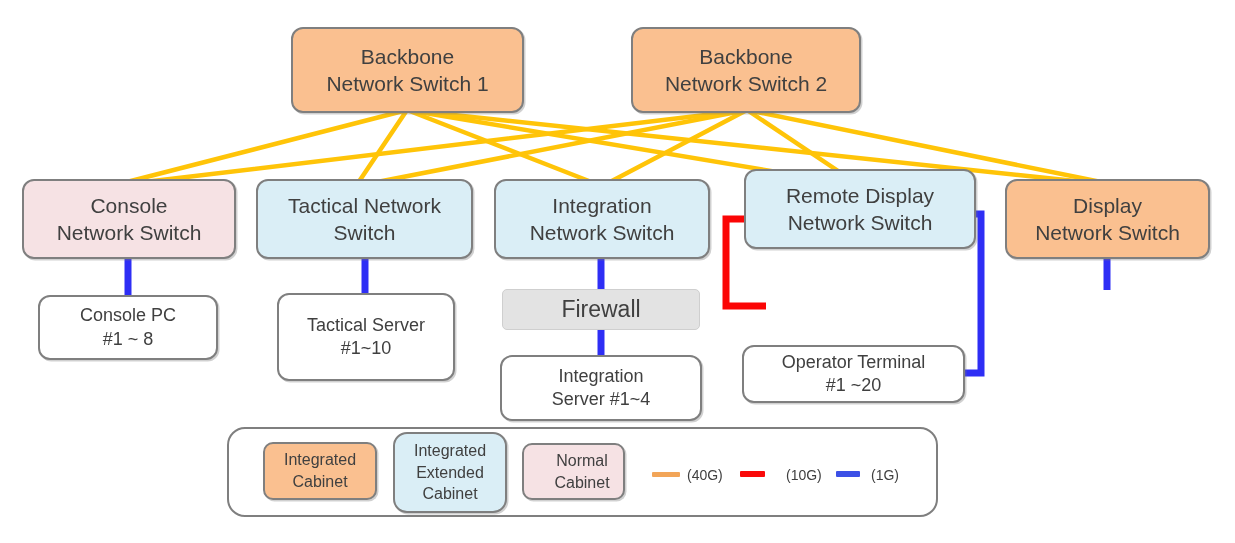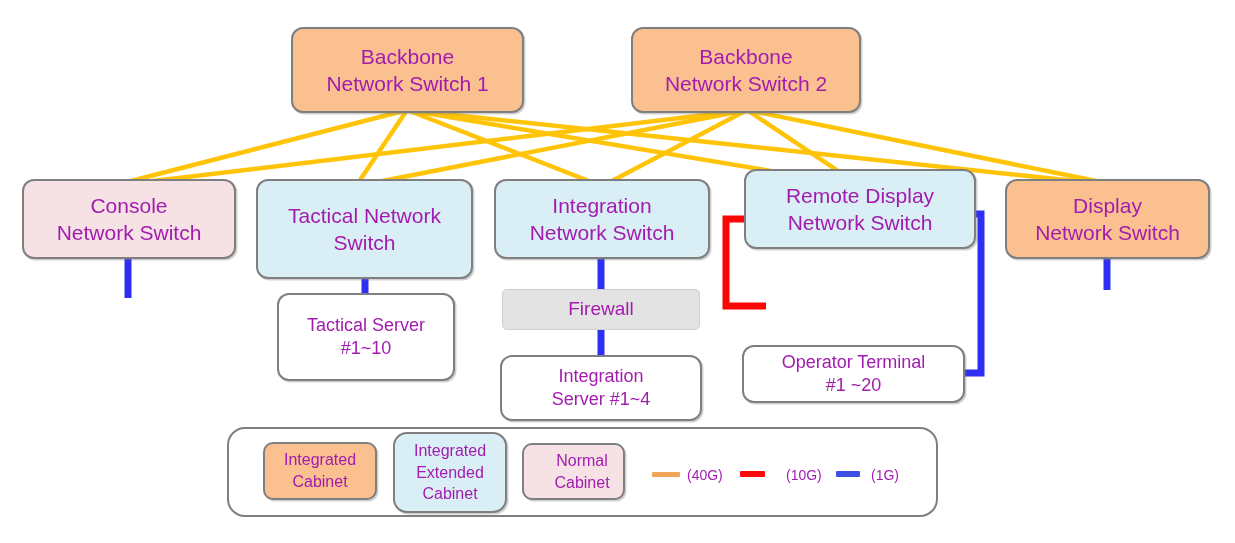--- a/index.html
+++ b/index.html
@@ -1,44 +1,44 @@
 <!DOCTYPE html>
 <html><head>
 <meta charset="utf-8">
 <style>
   html,body { margin:0; padding:0; background:#ffffff; }
   #stage {
     position:relative; width:1235px; height:543px;
     font-family:"Liberation Sans", sans-serif;
-    background:#ffffff; overflow:hidden; color:#a21caf;
+    background:#ffffff; overflow:hidden; color:#404040;
   }
   #wires { position:absolute; left:0; top:0; width:1235px; height:543px; }
   .node {
     position:absolute; box-sizing:border-box;
     border:2px solid #7f7f7f; border-radius:12px;
     display:flex; align-items:center; justify-content:center;
     text-align:center; white-space:pre-line;
     box-shadow:1.5px 1.5px 0 rgba(120,120,120,0.35);
     line-height:1.3;
   }
   .orange { background:#fac090; }
   .blue   { background:#daeef6; }
   .pink   { background:#f6e2e4; }
   .white  { background:#ffffff; }
   .gray   { background:#e3e3e3; border:1px solid #cfcfcf; border-radius:5px; box-shadow:none; }
   .f21 { font-size:21px; }
   .f18 { font-size:18px; }
-  .f19 { font-size:19px; }
+  .f19 { font-size:23px; }
   .f16 { font-size:16px; line-height:1.35; }
   
   #backbone1 { left:291px; top:27px;  width:233px; height:86px; }
   #backbone2 { left:631px; top:27px;  width:230px; height:86px; }
   
   #console-switch     { left:22px;   top:179px; width:214px; height:80px; }
-  #tactical-switch    { left:256px;  top:179px; width:217px; height:100px; }
+  #tactical-switch    { left:256px;  top:179px; width:217px; height:80px; }
   #integration-switch { left:494px;  top:179px; width:216px; height:80px; }
   #remote-switch      { left:744px;  top:169px; width:232px; height:80px; }
   #display-switch     { left:1005px; top:179px; width:205px; height:80px; }
   
   #console-pc        { left:38px;   top:295px; width:180px; height:65px; }
   #tactical-server   { left:277px;  top:293px; width:178px; height:88px; }
   #firewall          { left:502px;  top:289px; width:198px; height:41px; }
   #integration-server{ left:500px;  top:355px; width:202px; height:66px; }
   #vm-display        { left:764px;  top:274px; width:178px; height:64px; }
   #operator-terminal { left:742px;  top:345px; width:223px; height:58px; }
@@ -103,20 +103,22 @@
 Network Switch</div>
   <div class="node blue f21" id="tactical-switch">Tactical Network
 Switch</div>
   <div class="node blue f21" id="integration-switch">Integration
 Network Switch</div>
   <div class="node blue f21" id="remote-switch">Remote Display
 Network Switch</div>
   <div class="node orange f21" id="display-switch">Display
 Network Switch</div>
 
+  <div class="node white f18" id="console-pc">Console PC
+#1 ~ 8</div>
   <div class="node white f18" id="tactical-server">Tactical Server
 #1~10</div>
   <div class="node gray f19" id="firewall">Firewall</div>
   <div class="node white f18" id="integration-server">Integration
 Server #1~4</div>
   <div class="node white f18" id="operator-terminal">Operator Terminal
 #1 ~20</div>
 
   <div id="legend"></div>
   <div class="node f16" id="legend-integrated" style="background-color: rgb(250, 192, 144);">Integrated

